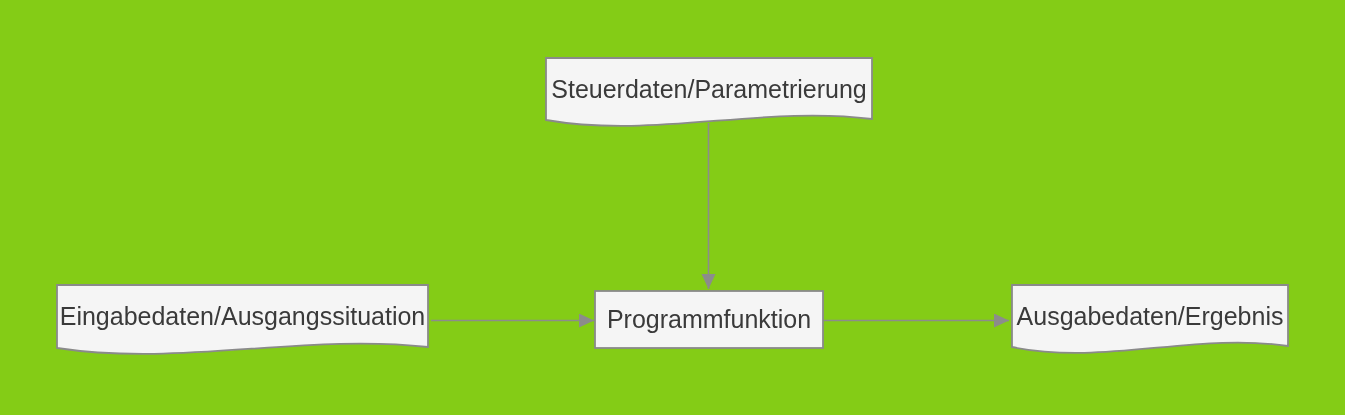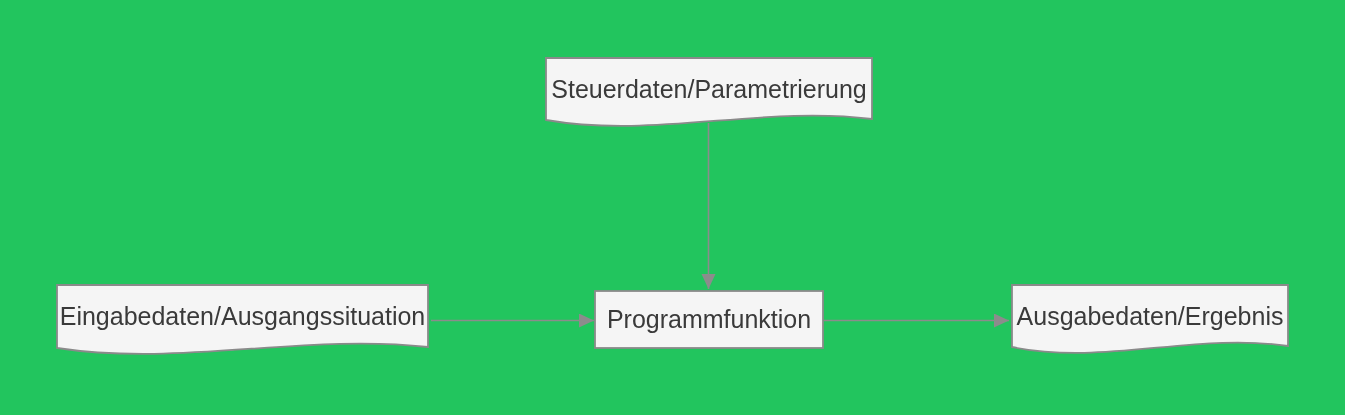--- a/index.html
+++ b/index.html
@@ -4,21 +4,21 @@
 <style>
   html, body {
     margin: 0;
     padding: 0;
     background: #ffffff;
   }
   .canvas-wrap {
     position: relative;
     width: 1345px;
     height: 415px;
-    background: #22c55e;
+    background: #84cc16;
     font-family: "Liberation Sans", "DejaVu Sans", sans-serif;
   }
   svg { display: block; }
   .node-shape {
     stroke-width: 1.8px;
   }
   .edge-line {
     stroke-width: 1.6px;
     fill: none;
   }

